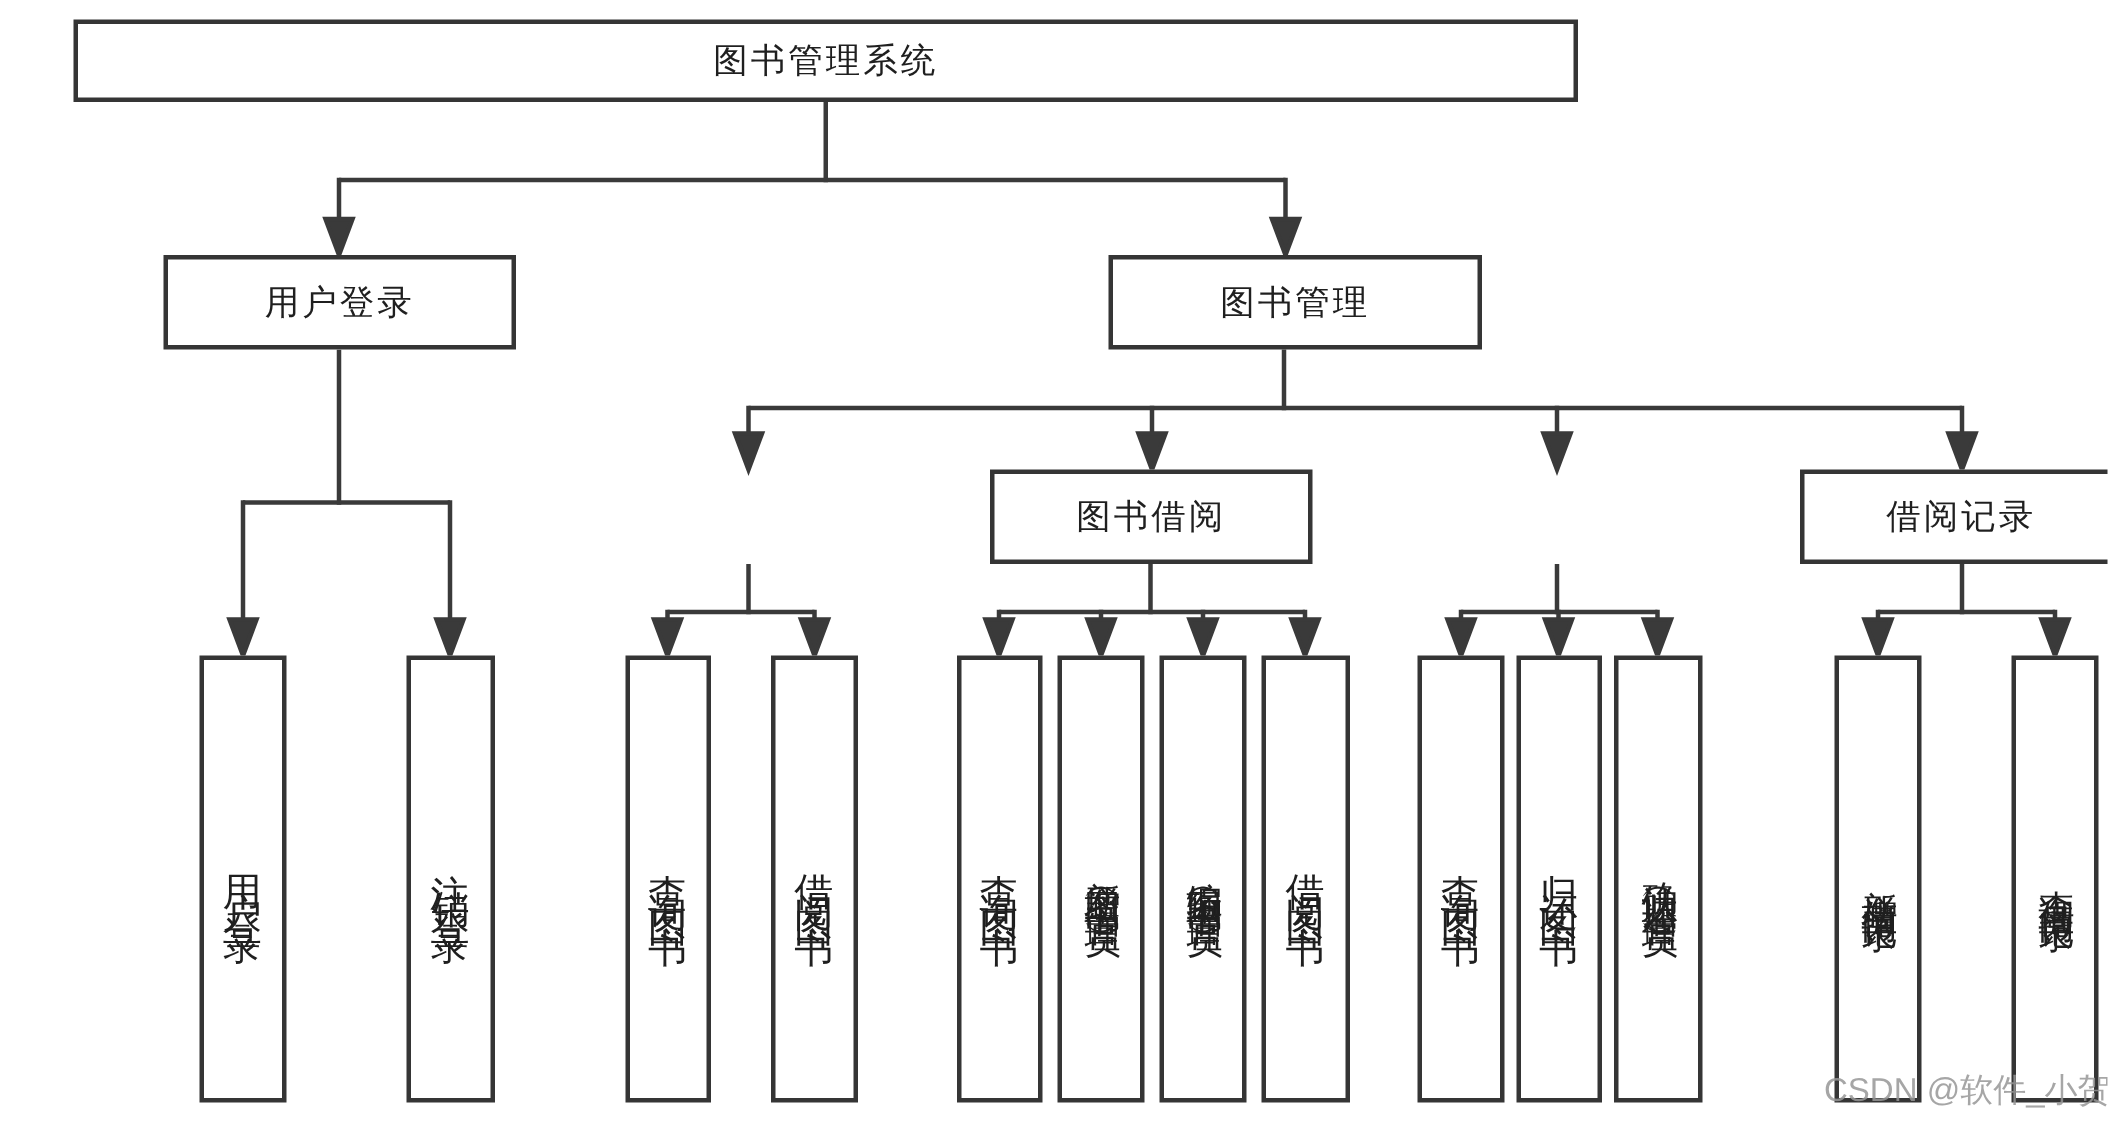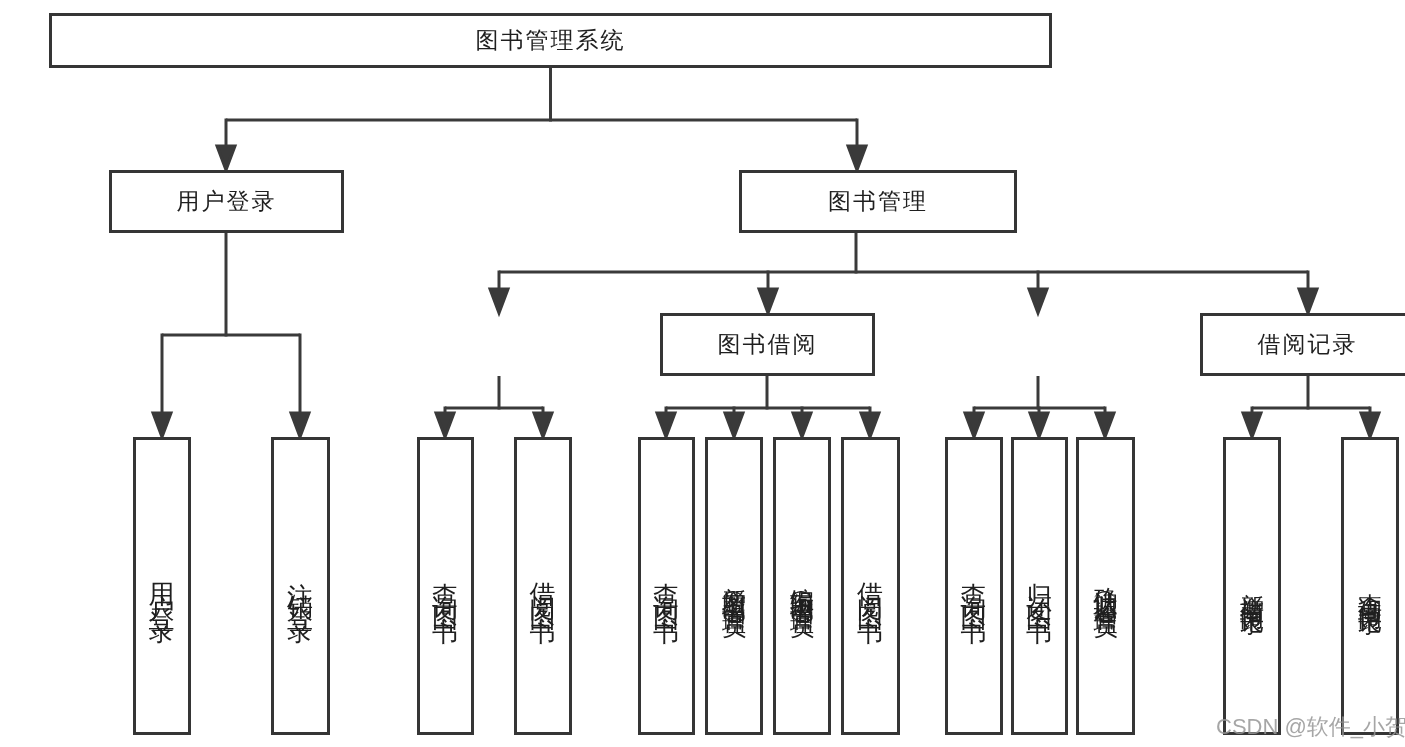--- a/index.html
+++ b/index.html
@@ -125,21 +125,21 @@
     </g>
   </svg>
 
   <div class="node root-box" style="left:21px; top:13px; width:1003px; height:55px;">
     <span>图书管理系统</span>
   </div>
 
   <div class="node hbox" style="left:81px; top:170px; width:235px; height:63px;">
     <span>用户登录</span>
   </div>
-  <div class="node hbox" style="left:711px; top:170px; width:278px; height:63px;">
+  <div class="node hbox" style="left:711px; top:170px; width:249px; height:63px;">
     <span>图书管理</span>
   </div>
 
   <div class="node hbox" style="left:632px; top:313px; width:215px; height:63px;">
     <span>图书借阅</span>
   </div>
   <div class="node hbox" style="left:1172px; top:313px; width:215px; height:63px;">
     <span>借阅记录</span>
   </div>
 

